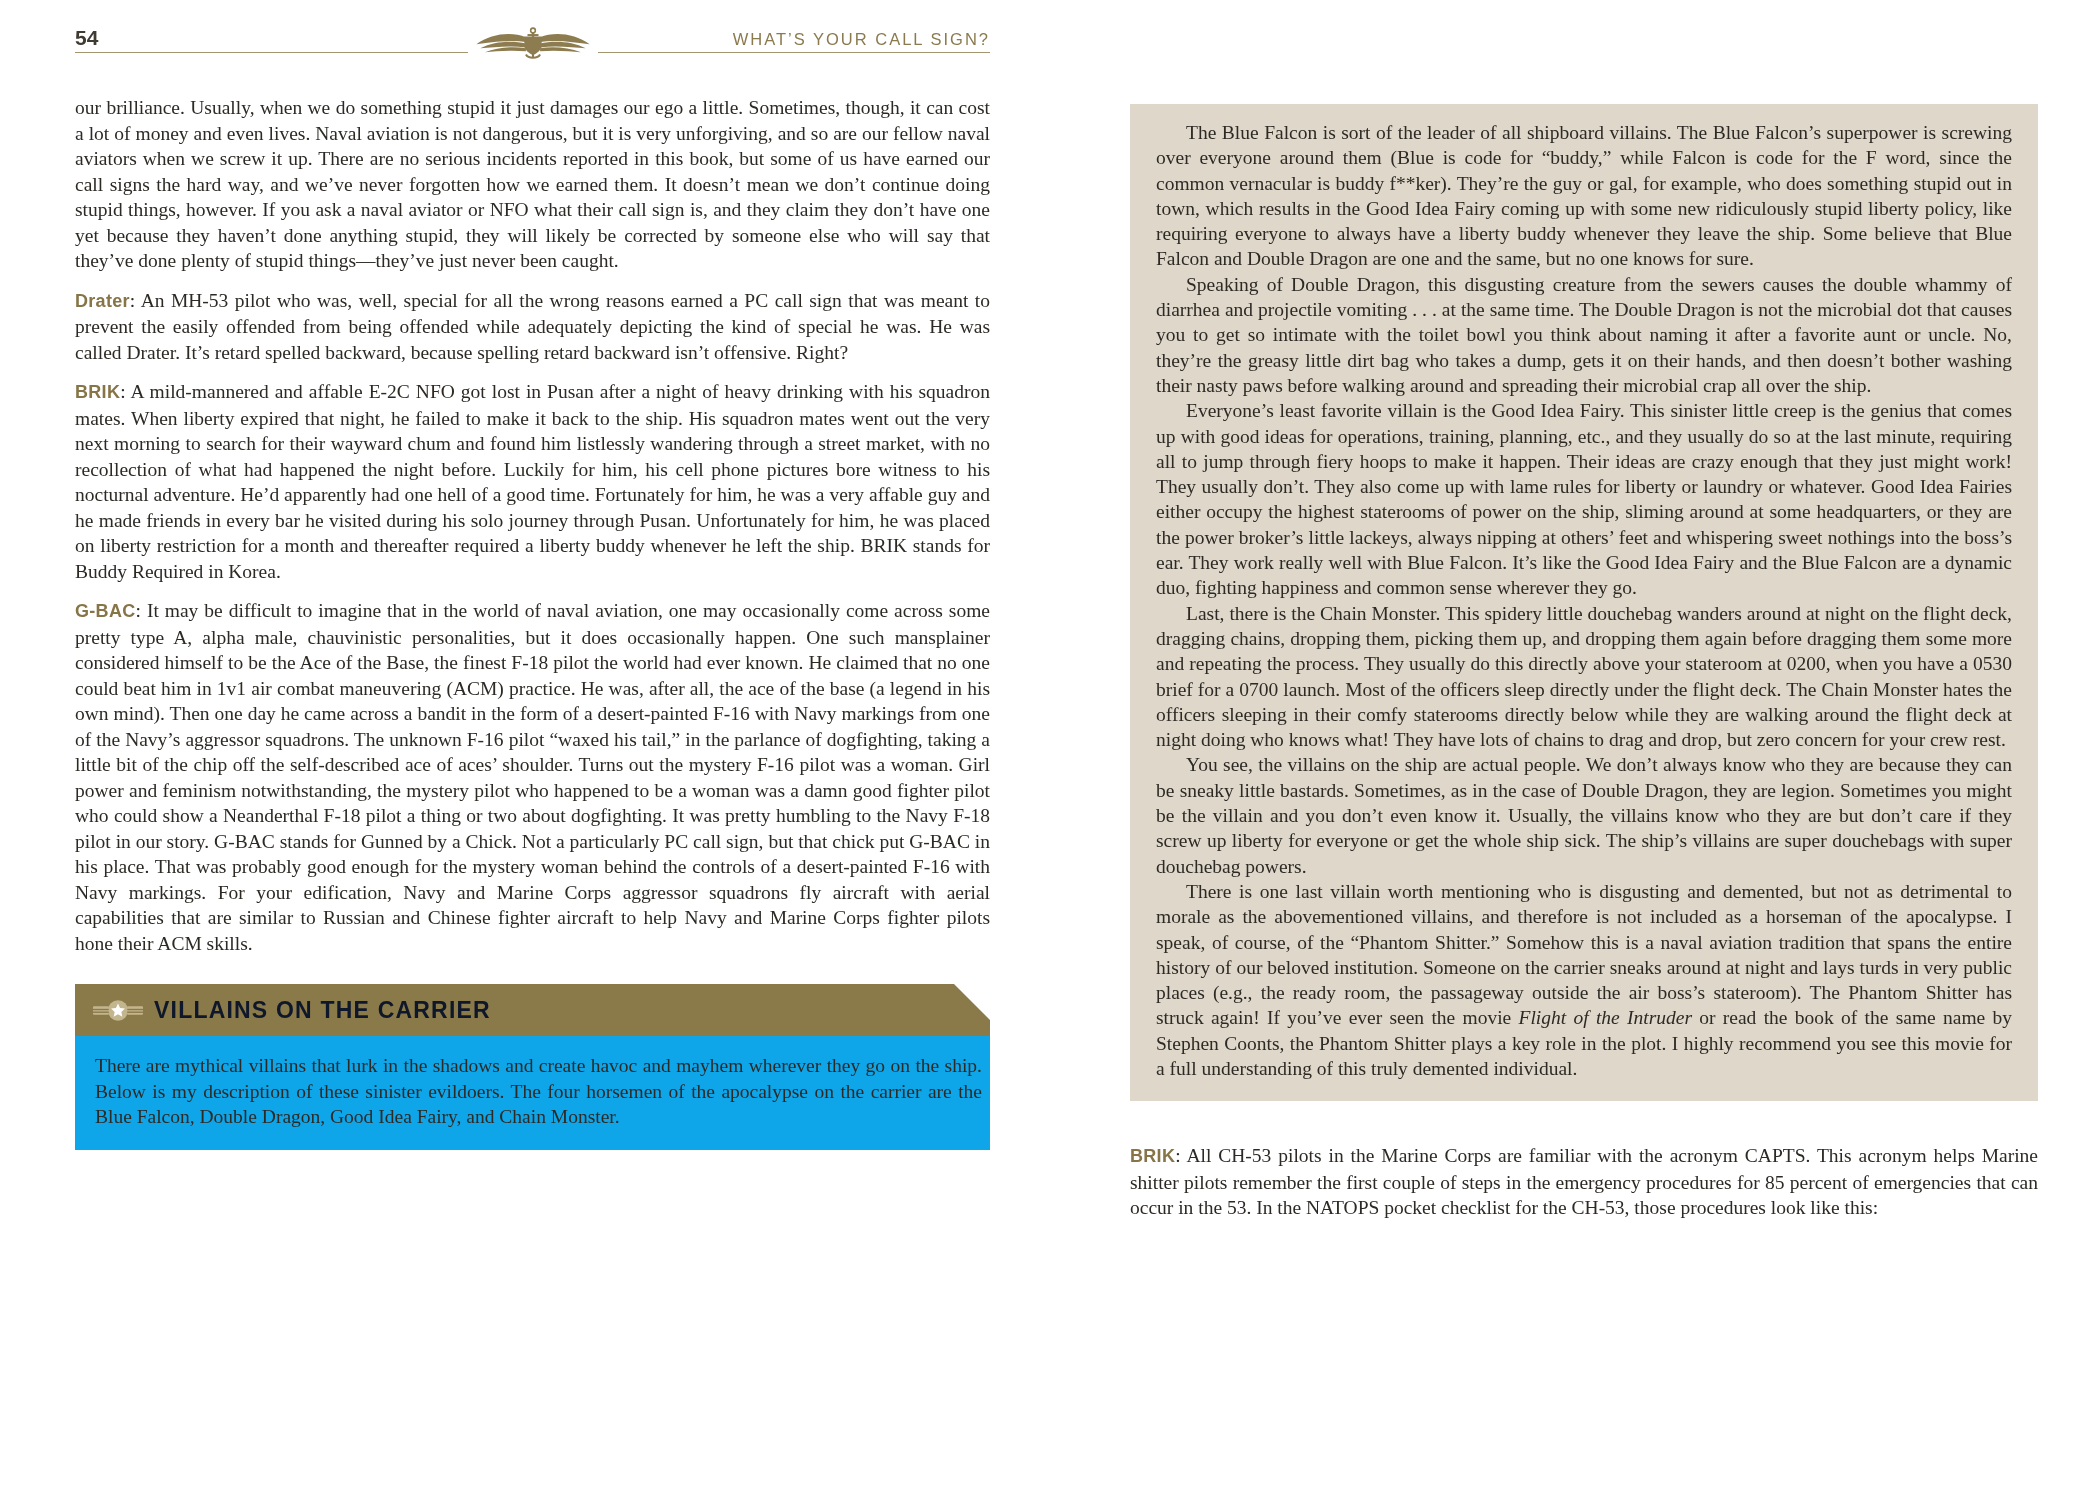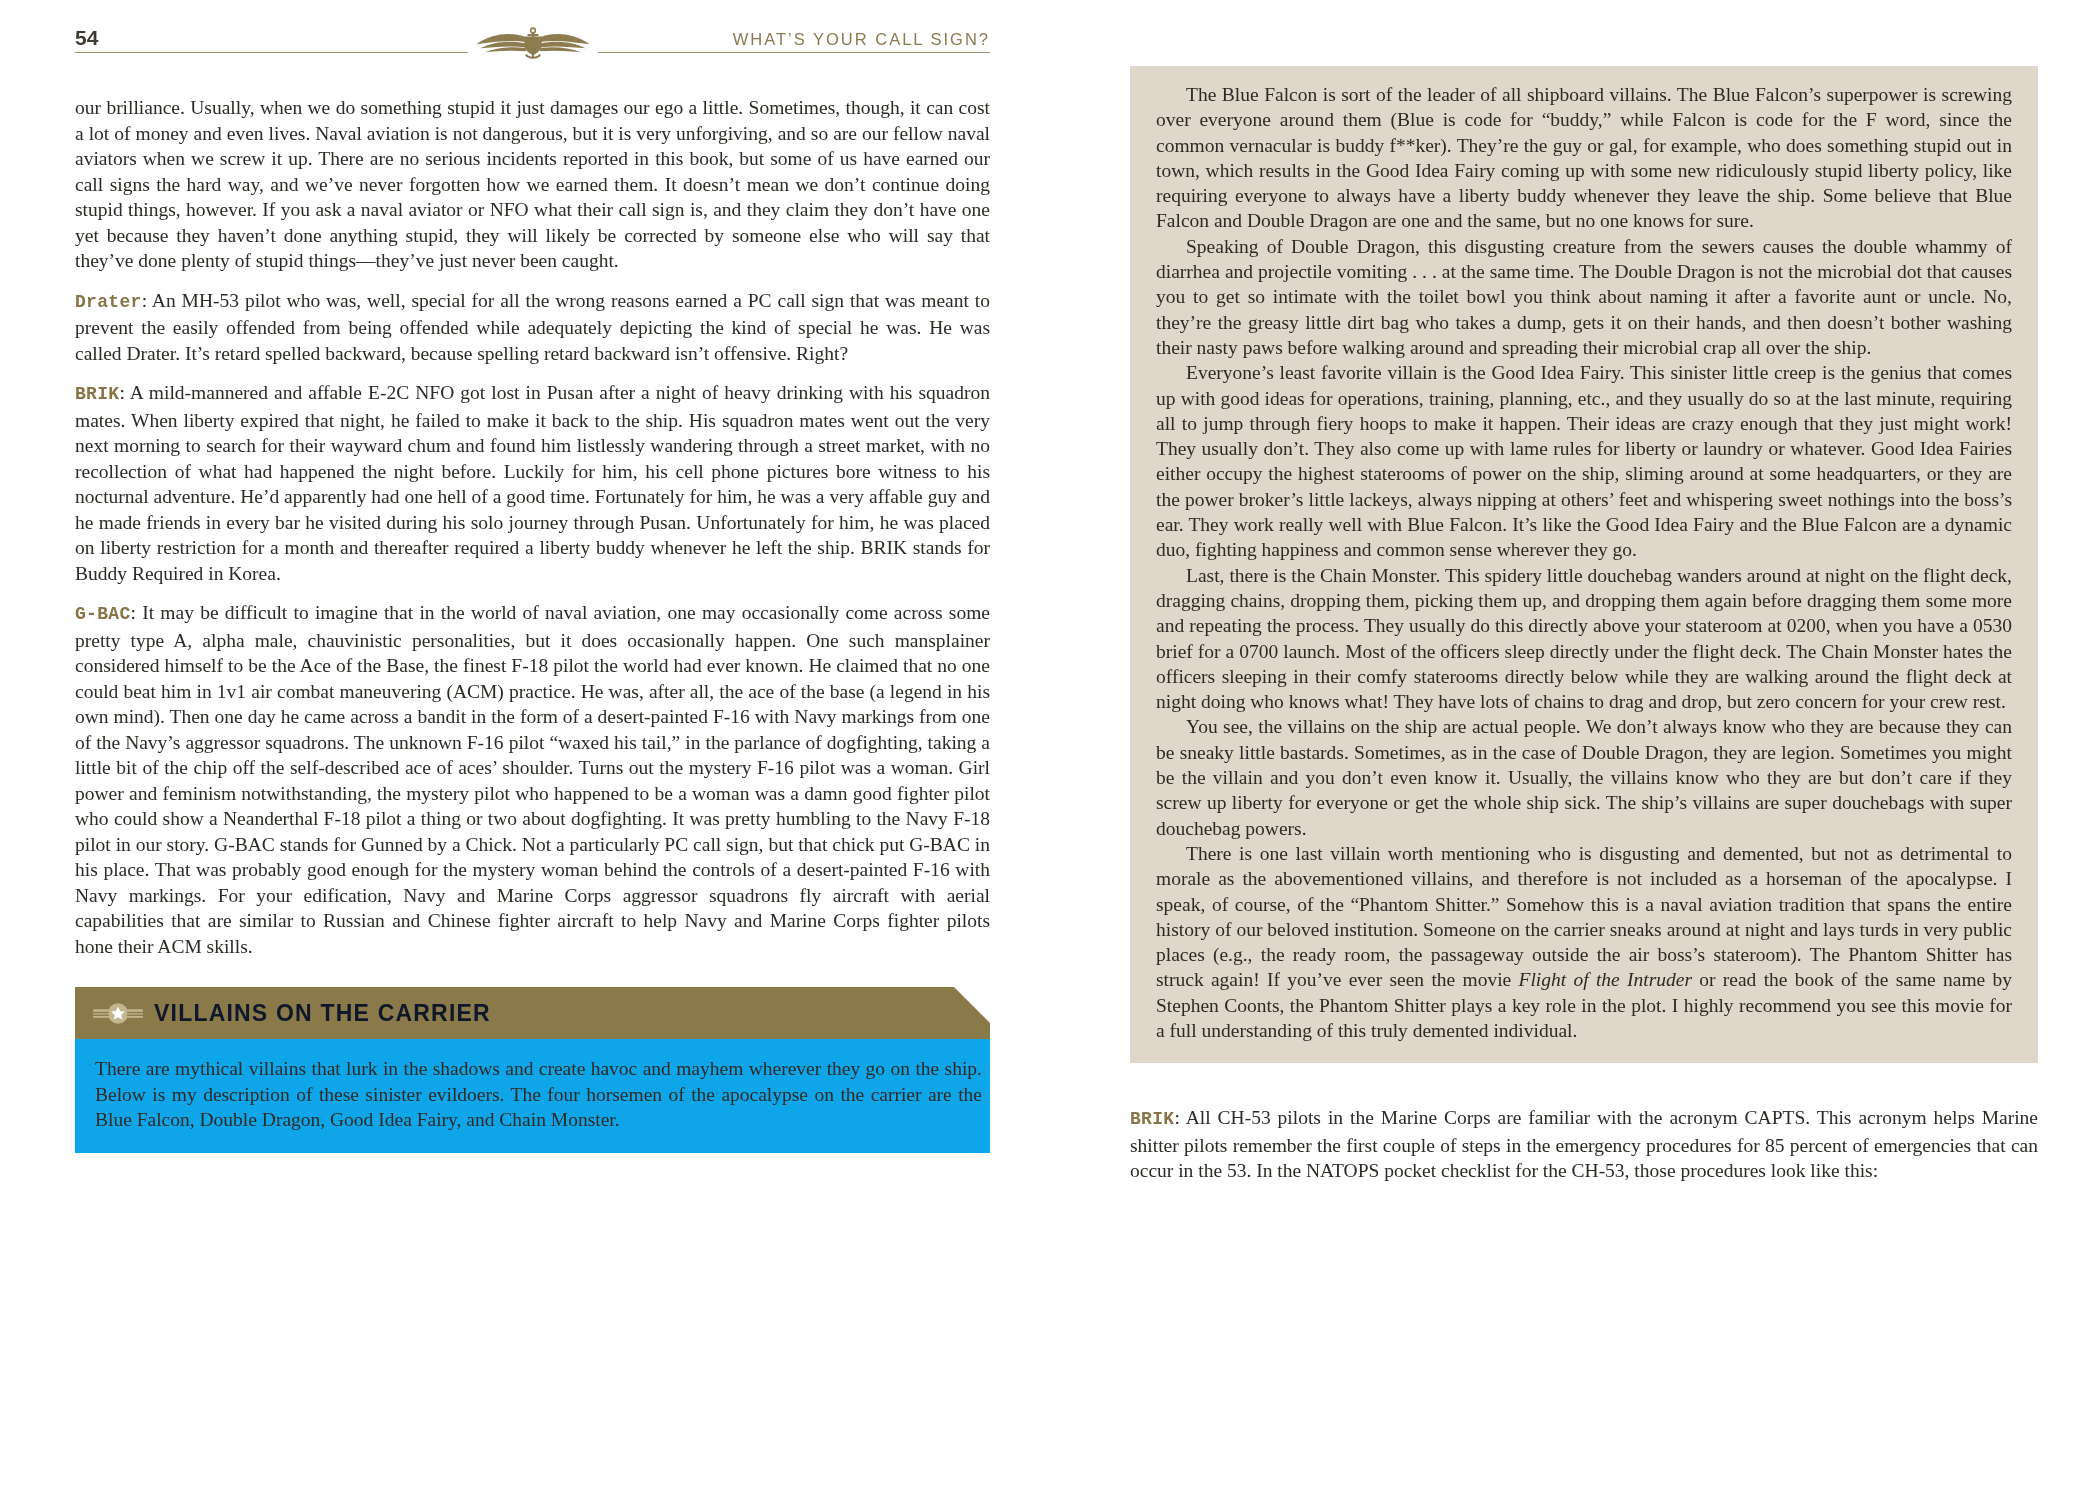--- a/index.html
+++ b/index.html
@@ -39,21 +39,21 @@
     transform:translateX(-50%);
     background:#ffffff;
     padding:0 6px;
   }
 
   
   .bodytext { margin-top:42px; font-size:19.5px; line-height:25.5px; }
   .bodytext p { margin:0; text-align:justify; }
   .bodytext p + p { margin-top:14px; }
   .callsign {
-    font-family:Liberation Mono, monospace;
+    font-family:Liberation Sans, sans-serif;
     font-weight:700;
     font-size:18px;
     letter-spacing:0.3px;
     color:#877547;
   }
 
   
   .callout { margin-top:28px; }
   .callout-head {
     background:#8a7a4a;
@@ -69,21 +69,21 @@
   }
   .callout-body {
     background:#0ea5e9;
     padding:17px 8px 20px 20px;
     font-size:19.5px; line-height:25.5px;
   }
   .callout-body p { margin:0; text-align:justify; }
 
   
   .bigbox {
-    margin-top:66px;
+    margin-top:104px;
     background:#ded7ca;
     padding:16px 26px 20px;
     font-size:19.5px; line-height:25.3px;
   }
   .bigbox p { margin:0; text-indent:30px; text-align:justify; }
 
   .cats { margin-top:42px; font-size:19.5px; line-height:25.5px; }
   .cats p { margin:0; text-align:justify; }
 
   em { font-style:italic; }

